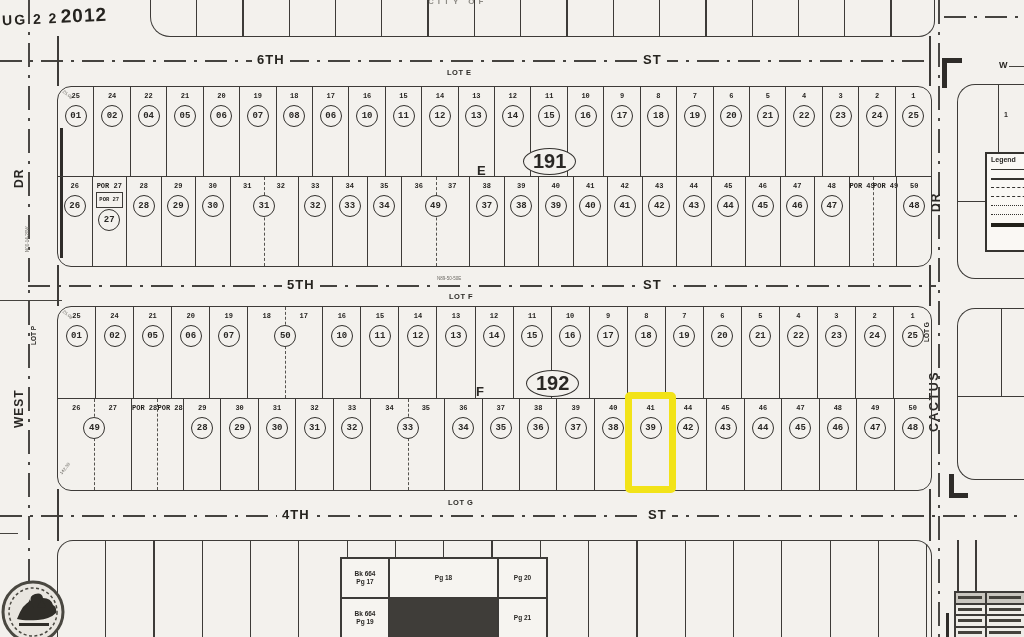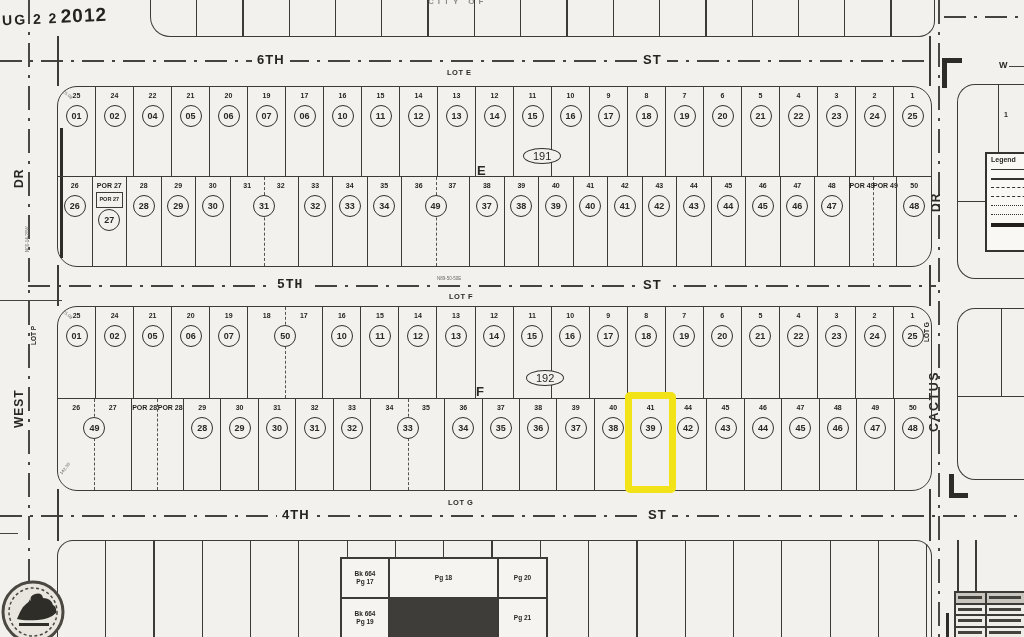--- a/index.html
+++ b/index.html
@@ -11,41 +11,41 @@
      background-image:repeating-linear-gradient(90deg,#45433f 0 22px,transparent 22px 30px,#45433f 30px 33px,transparent 33px 41px);}
   .vdash{position:absolute;width:1.6px;
      background-image:repeating-linear-gradient(180deg,#4a4845 0 24px,transparent 24px 32px,#4a4845 32px 35px,transparent 35px 43px);}
   .vline{position:absolute;width:1.6px;background:#3d3b38;}
   .stname{position:absolute;transform:translateY(-55%);background:#f3f1ed;padding:0 5px;
      font-weight:bold;font-size:13px;letter-spacing:1px;color:#26241f;}
   .lotlab{position:absolute;font-size:7.5px;font-weight:bold;letter-spacing:.5px;color:#2c2a26;}
   .tiny{position:absolute;font-size:4.5px;color:#6b6963;}
   .rot{transform-origin:0 0;transform:rotate(-90deg);white-space:nowrap;}
   
-  .block{position:absolute;border:1.6px solid #3d3b38;border-radius:20px;display:flex;flex-direction:column;}
+  .block{position:absolute;border:1.6px solid #3d3b38;border-radius:14px;display:flex;flex-direction:column;font-family:Liberation Mono, monospace;}
   .brow{flex:1;display:flex;position:relative;}
   .brow.bot{border-top:1.4px solid #3d3b38;}
   .cell{position:relative;flex-basis:0;border-left:1.2px solid #3d3b38;min-width:0;}
   .cell:first-child{border-left:none;}
   .cell.dashed::before{content:"";position:absolute;left:50%;top:0;bottom:0;border-left:1.1px dashed #55534f;}
   .lab{position:absolute;top:5px;text-align:center;font-size:7px;font-weight:bold;color:#211f1c;white-space:nowrap;overflow:visible;}
   .lab.c{left:0;right:0;}
   .lab.l{left:0;width:50%;}
   .lab.r{right:0;width:50%;}
   .circ{position:absolute;top:18px;left:50%;transform:translateX(-50%);
      width:20px;height:20px;border:1.3px solid #33312e;border-radius:50%;background:#f3f1ed;
      font-size:9px;font-weight:bold;display:flex;align-items:center;justify-content:center;z-index:2;}
   .porbox{position:absolute;top:15px;left:3px;right:3px;height:14px;border:1px solid #3d3b38;
      font-size:5.5px;font-weight:bold;text-align:center;line-height:13px;overflow:hidden;}
   .circ-por{top:32px;}
   .hl{z-index:5;}
   .hl::after{content:"";position:absolute;top:-7px;left:-7px;right:-7px;bottom:-3px;
      border:7px solid #f2e318;border-radius:5px;z-index:6;pointer-events:none;}
   .blkoval{position:absolute;border:1.7px solid #33312e;border-radius:50%;padding:1px 9px;
-     font-size:11px;font-weight:normal;background:#f3f1ed;}
+     font-size:20px;font-weight:bold;background:#f3f1ed;}
   .blkletter{position:absolute;font-size:13px;font-weight:bold;}
   
   .striptop{position:absolute;left:150px;top:-2px;width:783px;height:38px;
      border-left:1.7px solid #3d3b38;border-right:1.7px solid #3d3b38;border-bottom:1.7px solid #3d3b38;
      border-bottom-left-radius:20px;border-bottom-right-radius:16px;
      background-image:repeating-linear-gradient(90deg,transparent 0 45px,#3d3b38 45px 46.3px);}
   .stripbottom{position:absolute;left:57px;top:540px;width:873px;height:97px;
      border-left:1.7px solid #3d3b38;border-right:1.7px solid #3d3b38;border-top:1.7px solid #3d3b38;
      border-top-left-radius:16px;border-top-right-radius:16px;
      background-image:repeating-linear-gradient(90deg,transparent 0 47px,#3d3b38 47px 48.3px);}
@@ -109,21 +109,21 @@
   <div class="abs rot" style="left:929px;top:212px;font-size:12px;font-weight:bold;letter-spacing:1px;">DR</div>
   <div class="abs rot" style="left:927px;top:432px;font-size:12.5px;font-weight:bold;letter-spacing:1.5px;">CACTUS</div>
   <div class="abs rot" style="left:923px;top:342px;font-size:6.5px;font-weight:bold;">LOT G</div>
 
   <div class="hdash" style="left:0;top:60px;width:932px;"></div>
   <div class="stname" style="left:252px;top:60px;">6TH</div>
   <div class="stname" style="left:638px;top:60px;">ST</div>
   <div class="lotlab" style="left:447px;top:68px;">LOT E</div>
 
   <div class="hdash" style="left:28px;top:285px;width:908px;"></div>
-  <div class="stname" style="left:272px;top:285px;font-family:Liberation Mono, monospace;">5TH</div>
+  <div class="stname" style="left:282px;top:285px;">5TH</div>
   <div class="stname" style="left:638px;top:285px;">ST</div>
   <div class="tiny" style="left:437px;top:276px;">N89-50-50E</div>
   <div class="lotlab" style="left:449px;top:292px;">LOT F</div>
 
   <div class="hdash" style="left:0;top:515px;width:1024px;"></div>
   <div class="stname" style="left:277px;top:515px;">4TH</div>
   <div class="stname" style="left:643px;top:515px;">ST</div>
   <div class="lotlab" style="left:448px;top:498px;">LOT G</div>
 
   <div class="vline" style="left:57px;top:36px;height:50px;"></div>
@@ -151,20 +151,24 @@
           <span class="lab c">21</span>
           <div class="circ">05</div>
         </div>
         <div class="cell" style="flex-grow: 1;">
           <span class="lab c">20</span>
           <div class="circ">06</div>
         </div>
         <div class="cell" style="flex-grow: 1;">
           <span class="lab c">19</span>
           <div class="circ">07</div>
+        </div>
+        <div class="cell" style="flex-grow: 1;">
+          <span class="lab c">18</span>
+          <div class="circ">08</div>
         </div>
         <div class="cell" style="flex-grow: 1;">
           <span class="lab c">17</span>
           <div class="circ">06</div>
         </div>
         <div class="cell" style="flex-grow: 1;">
           <span class="lab c">16</span>
           <div class="circ">10</div>
         </div>
         <div class="cell" style="flex-grow: 1;">

